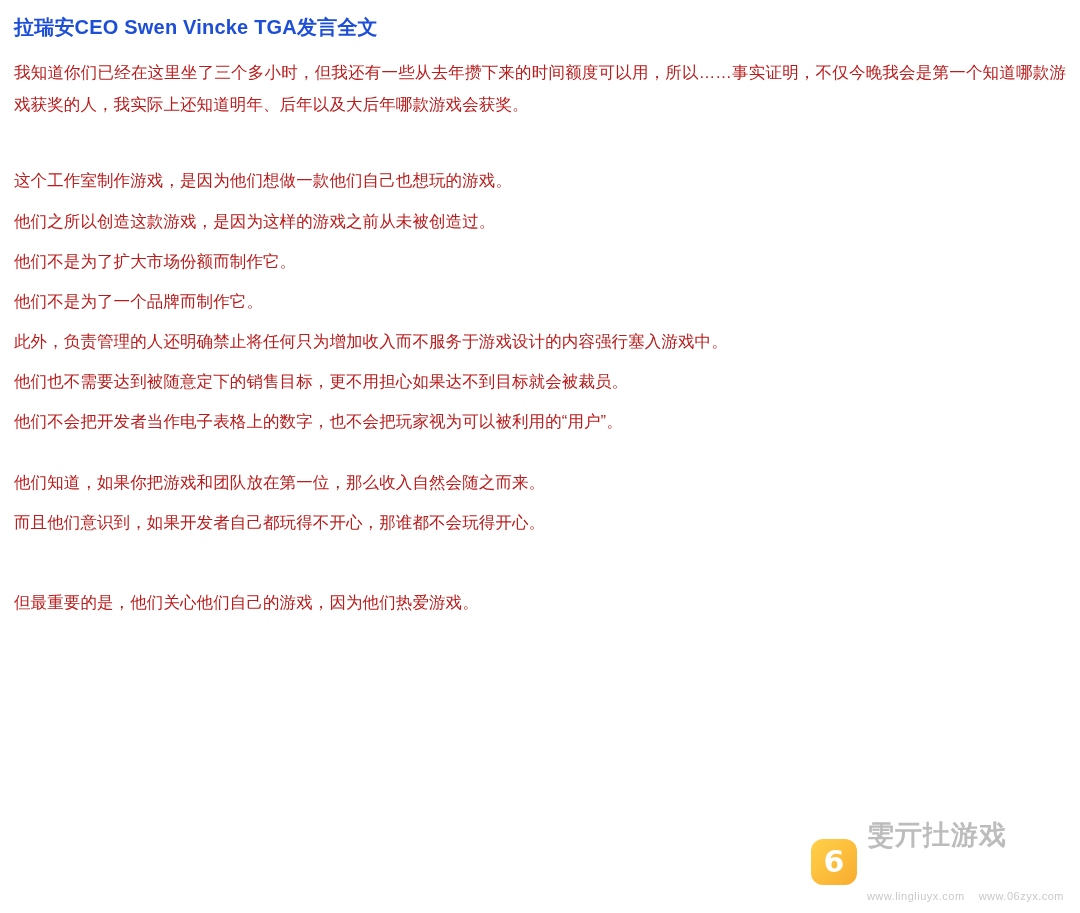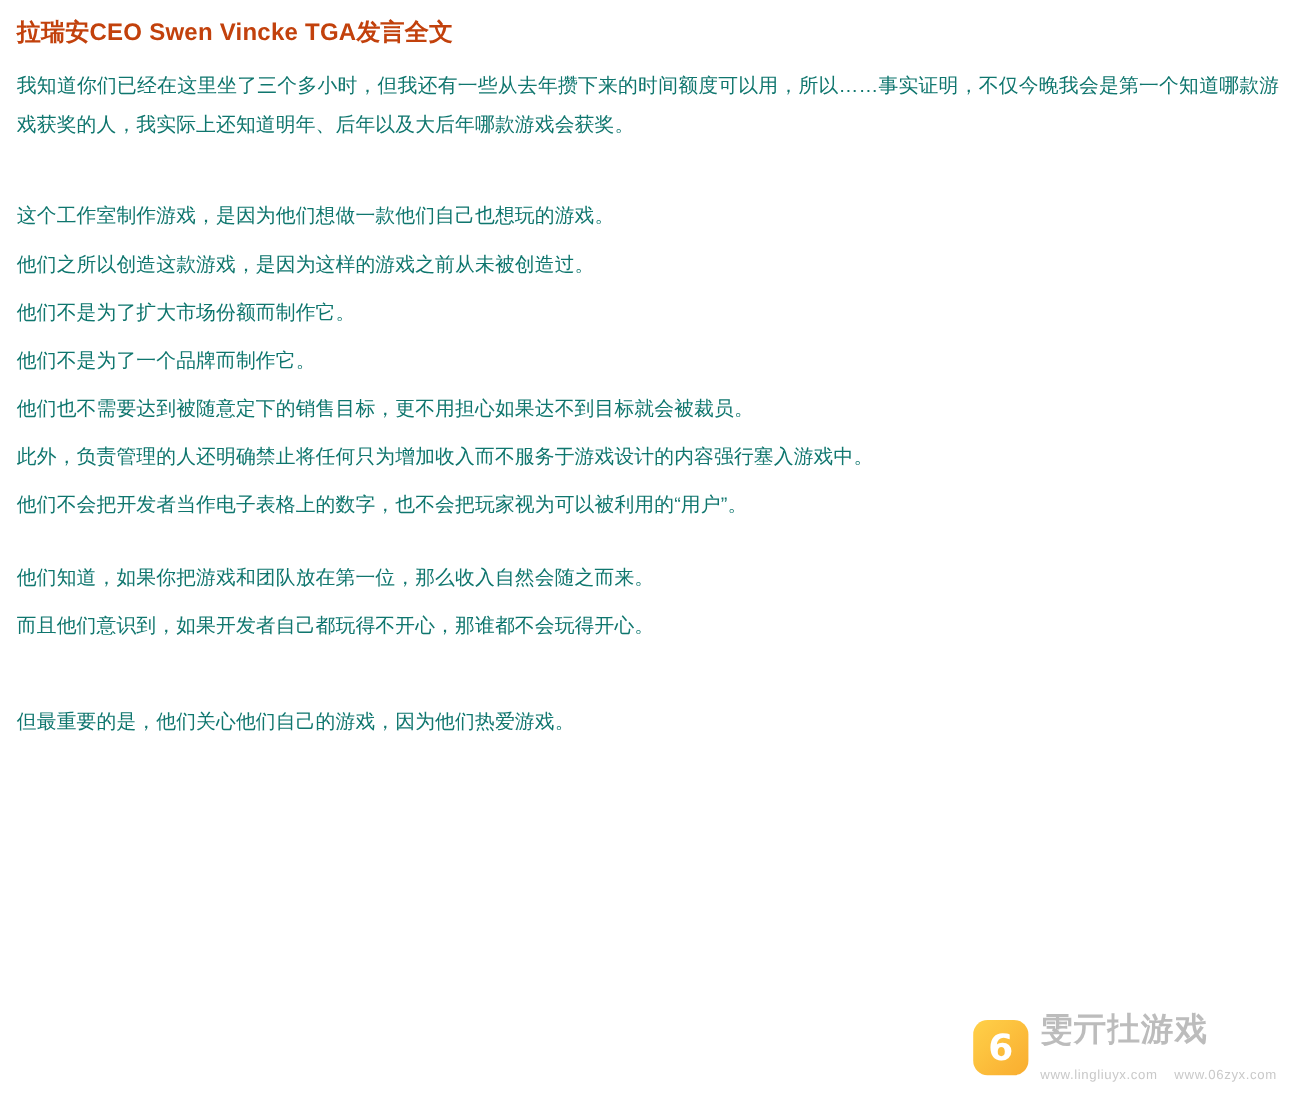--- a/index.html
+++ b/index.html
@@ -16,29 +16,29 @@
     overflow: hidden;
   }
   .page {
     padding: 12px 14px 0 14px;
     box-sizing: border-box;
     width: 1080px;
   }
   .article-title {
     font-size: 20px;
     font-weight: bold;
-    color: #c2410c;
+    color: #1d4ed8;
     line-height: 1.5;
     margin: 0 0 14px 0;
     letter-spacing: 0.2px;
   }
   .para {
     font-size: 16.5px;
     line-height: 1.95;
-    color: #0f766e;
+    color: #b91c1c;
     margin: 0 0 14px 0;
     text-align: justify;
     letter-spacing: 0.1px;
   }
   .para.tight {
     margin-bottom: 8px;
   }
   .spacer-sm { height: 10px; }
   .spacer-md { height: 20px; }
 
@@ -70,20 +70,21 @@
     display: flex;
     align-items: center;
     justify-content: center;
     font-family: "DejaVu Sans", sans-serif;
   }
   .wm-text {
     display: flex;
     flex-direction: column;
     justify-content: flex-start;
     line-height: 1.15;
+    gap: 23px;
   }
   .wm-main {
     font-size: 27px;
     font-weight: bold;
     color: #b9b9b9;
     letter-spacing: 1px;
   }
   .wm-sub {
     font-size: 11px;
     color: #c6c6c6;
@@ -107,22 +108,22 @@
 
   <div class="spacer-sm"></div>
 
 
   <div class="spacer-sm"></div>
 
   <p class="para tight">这个工作室制作游戏，是因为他们想做一款他们自己也想玩的游戏。</p>
   <p class="para tight">他们之所以创造这款游戏，是因为这样的游戏之前从未被创造过。</p>
   <p class="para tight">他们不是为了扩大市场份额而制作它。</p>
   <p class="para tight">他们不是为了一个品牌而制作它。</p>
+  <p class="para tight">此外，负责管理的人还明确禁止将任何只为增加收入而不服务于游戏设计的内容强行塞入游戏中。</p>
   <p class="para tight">他们也不需要达到被随意定下的销售目标，更不用担心如果达不到目标就会被裁员。</p>
-  <p class="para tight">此外，负责管理的人还明确禁止将任何只为增加收入而不服务于游戏设计的内容强行塞入游戏中。</p>
   <p class="para tight">他们不会把开发者当作电子表格上的数字，也不会把玩家视为可以被利用的“用户”。</p>
 
   <div class="spacer-md"></div>
 
   <p class="para tight">他们知道，如果你把游戏和团队放在第一位，那么收入自然会随之而来。</p>
   <p class="para tight">而且他们意识到，如果开发者自己都玩得不开心，那谁都不会玩得开心。</p>
 
   <div class="spacer-md"></div>
   <div class="spacer-sm"></div>
 

